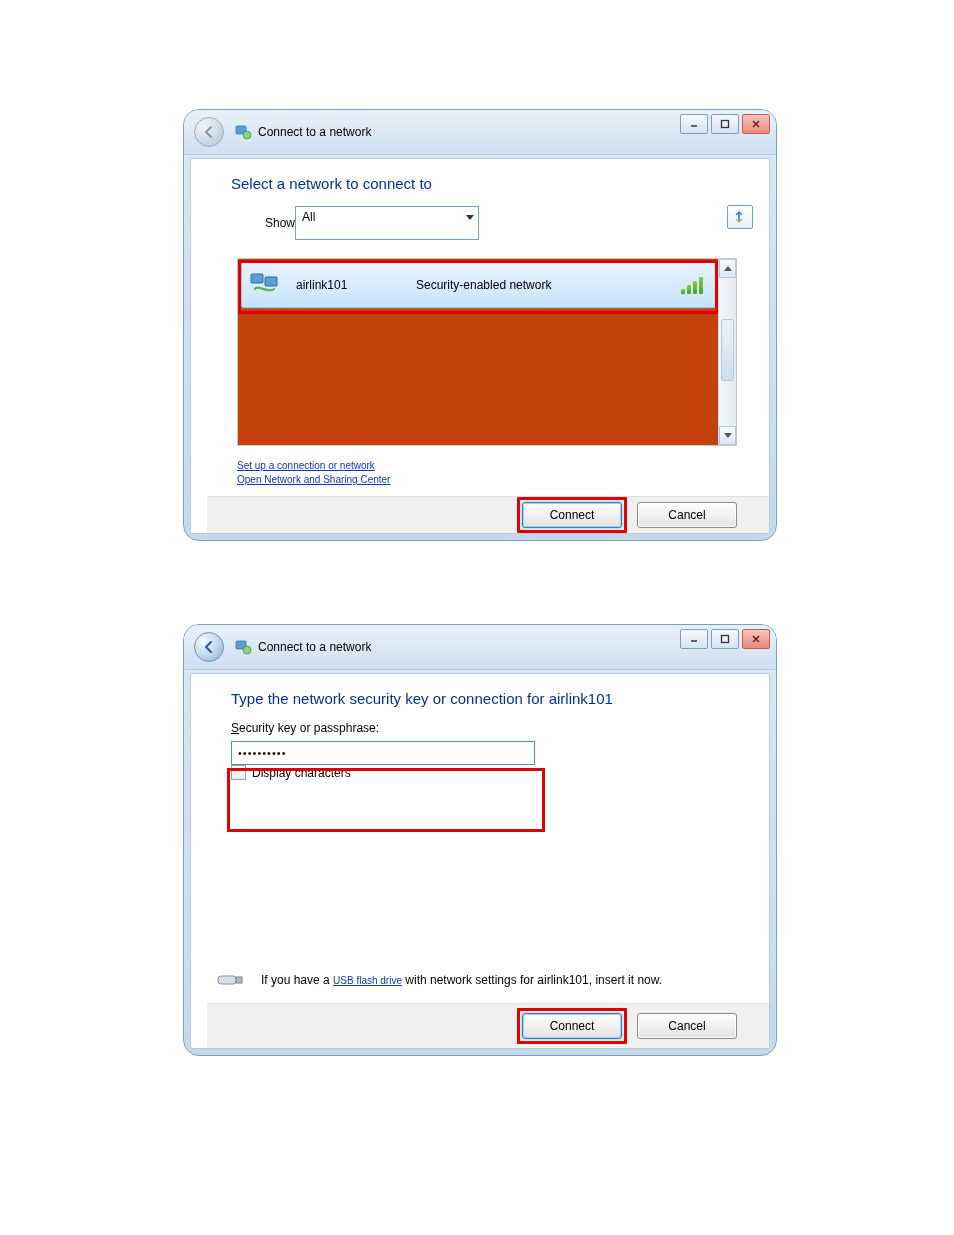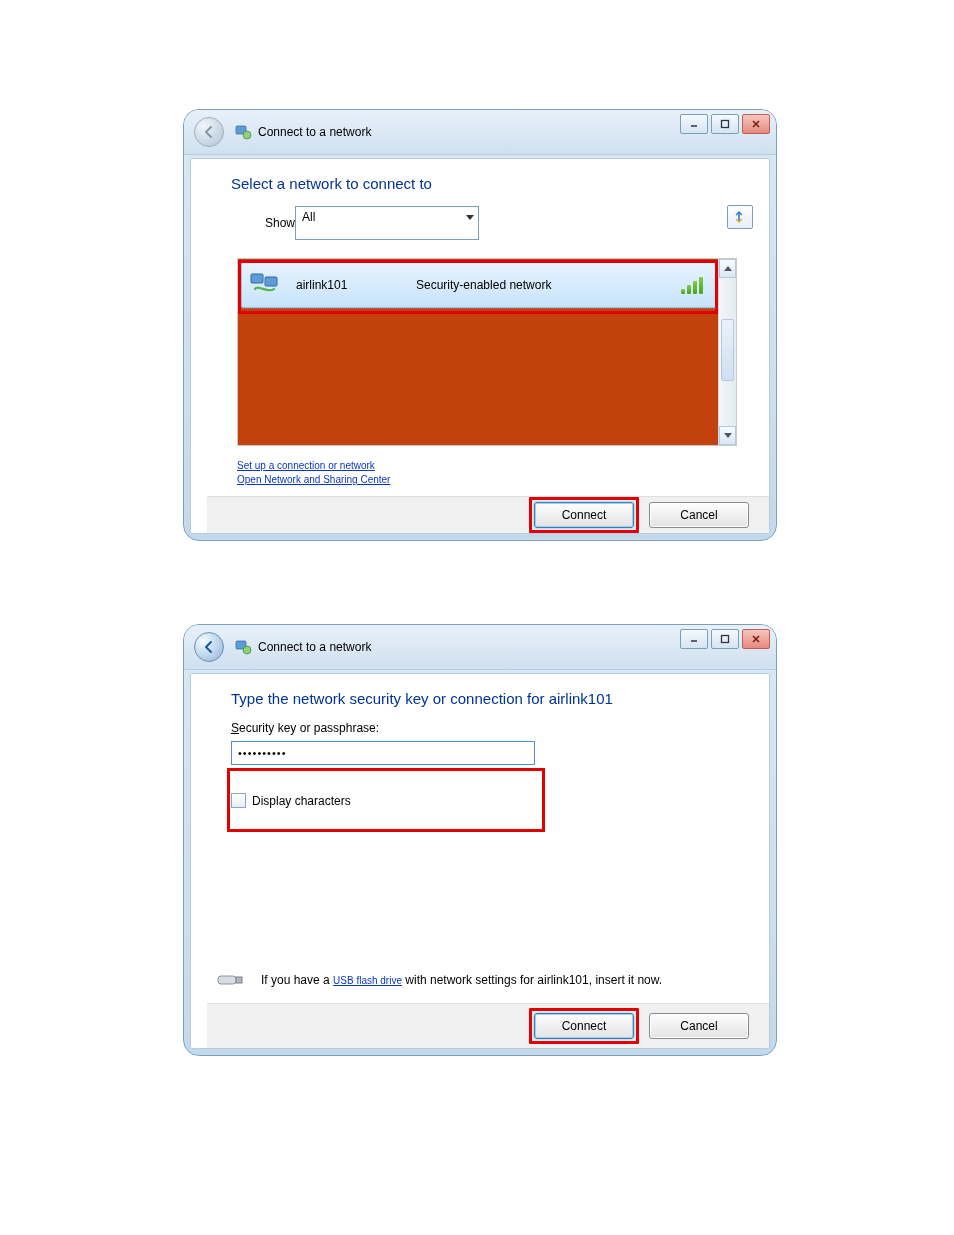--- a/index.html
+++ b/index.html
@@ -116,21 +116,21 @@
     flex: 1 1 auto;
     position: relative;
   }
   .footer {
     height: 44px;
     background: #f0f0f0;
     border-top: 1px solid #dfdfdf;
     display: flex;
     align-items: center;
     justify-content: flex-end;
-    padding-right: 20px;
+    padding-right: 32px;
     gap: 10px;
     margin-left: 16px;
   }
 
   .head-instr {
     color: #003399;
     font-size: 15px;
     margin-bottom: 14px;
   }
   .subtxt {
@@ -334,21 +334,21 @@
   }
   .redbox2 {
     position: absolute;
     left: 36px;
     top: 94px;
     width: 312px;
     height: 58px;
     border: 3px solid #e30000;
     pointer-events: none;
   }
-  .chkrow { display:flex; align-items:center; gap:6px; margin-top: 28px;}
+  .chkrow { display:flex; align-items:center; gap:6px; margin-top: 0;}
   .chkbox {
     width: 13px;
     height: 13px;
     border: 1px solid #8da6bf;
     background: linear-gradient(#fff,#e8eef6);
   }
 
   .usbrow {
     position: absolute;
     left: 24px;

